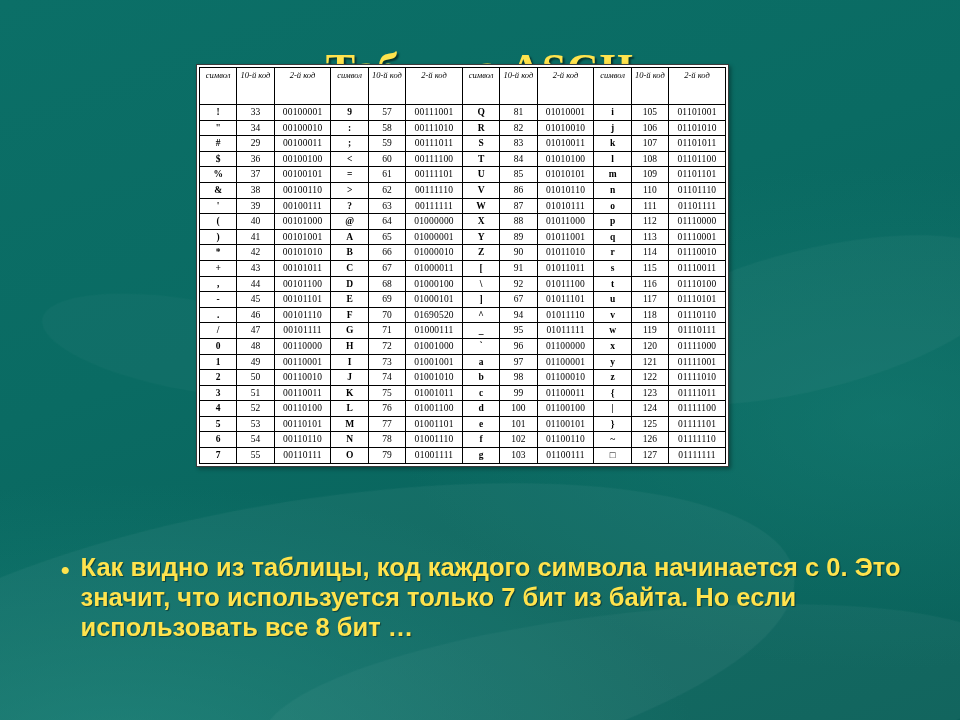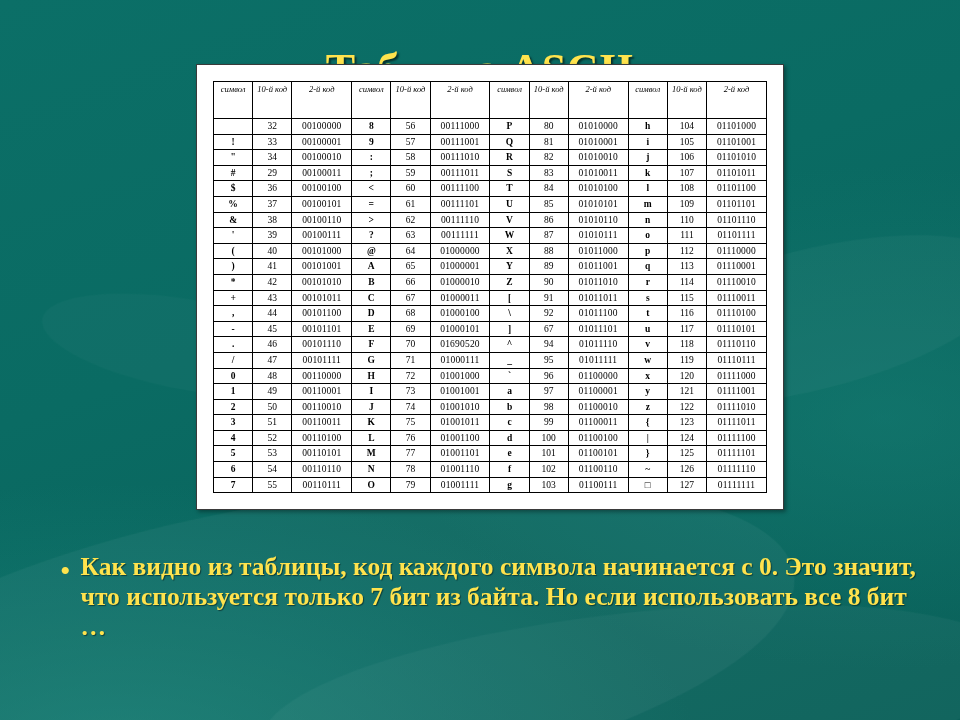--- a/index.html
+++ b/index.html
@@ -46,24 +46,24 @@
     color: #ffe34d;
     letter-spacing: 0.5px;
     text-shadow: 2px 2px 2px rgba(0,0,0,0.55);
     margin-top: 36px;
   }
 
   .table-wrap {
     position: absolute;
     left: 196px;
     top: 64px;
-    width: 588px;
+    width: 533px;
     background: #ffffff;
     border: 1px solid #3a3a3a;
-    padding: 16px;
+    padding: 2px;
     box-sizing: border-box;
     box-shadow: 2px 2px 4px rgba(0,0,0,0.35);
   }
   table.ascii {
     border-collapse: collapse;
     width: 100%;
     font-family: "Liberation Serif", serif;
     font-size: 9.5px;
     color: #000;
     table-layout: fixed;
@@ -104,21 +104,21 @@
   }
   .bullet-dot {
     color: #ffe34d;
     font-size: 30px;
     line-height: 30px;
     margin-right: 10px;
     margin-top: 4px;
   }
   .bullet-text {
     color: #ffe34d;
-    font-family: Liberation Serif, serif;
+    font-family: Liberation Sans, sans-serif;
     font-size: 25.5px;
     font-weight: bold;
     line-height: 30px;
     text-shadow: 1px 1px 1px rgba(0,0,0,0.45);
   }
 </style>
 </head>
 <body>
 
 <div class="slide">
@@ -142,34 +142,20 @@
             <th class="sym">символ</th>
             <th class="dec">10-й код</th>
             <th class="bin">2-й код</th>
             <th class="sym">символ</th>
             <th class="dec">10-й код</th>
             <th class="bin">2-й код</th>
           </tr>
       </thead>
       <tbody id="body-rows">
           <tr>
-            <td class="sym"></td>
-            <td class="dec">32</td>
-            <td class="bin">00100000</td>
-            <td class="sym">8</td>
-            <td class="dec">56</td>
-            <td class="bin">00111000</td>
-            <td class="sym">P</td>
-            <td class="dec">80</td>
-            <td class="bin">01010000</td>
-            <td class="sym">h</td>
-            <td class="dec">104</td>
-            <td class="bin">01101000</td>
-          </tr>
-          <tr>
             <td class="sym">!</td>
             <td class="dec">33</td>
             <td class="bin">00100001</td>
             <td class="sym">9</td>
             <td class="dec">57</td>
             <td class="bin">00111001</td>
             <td class="sym">Q</td>
             <td class="dec">81</td>
             <td class="bin">01010001</td>
             <td class="sym">i</td>

